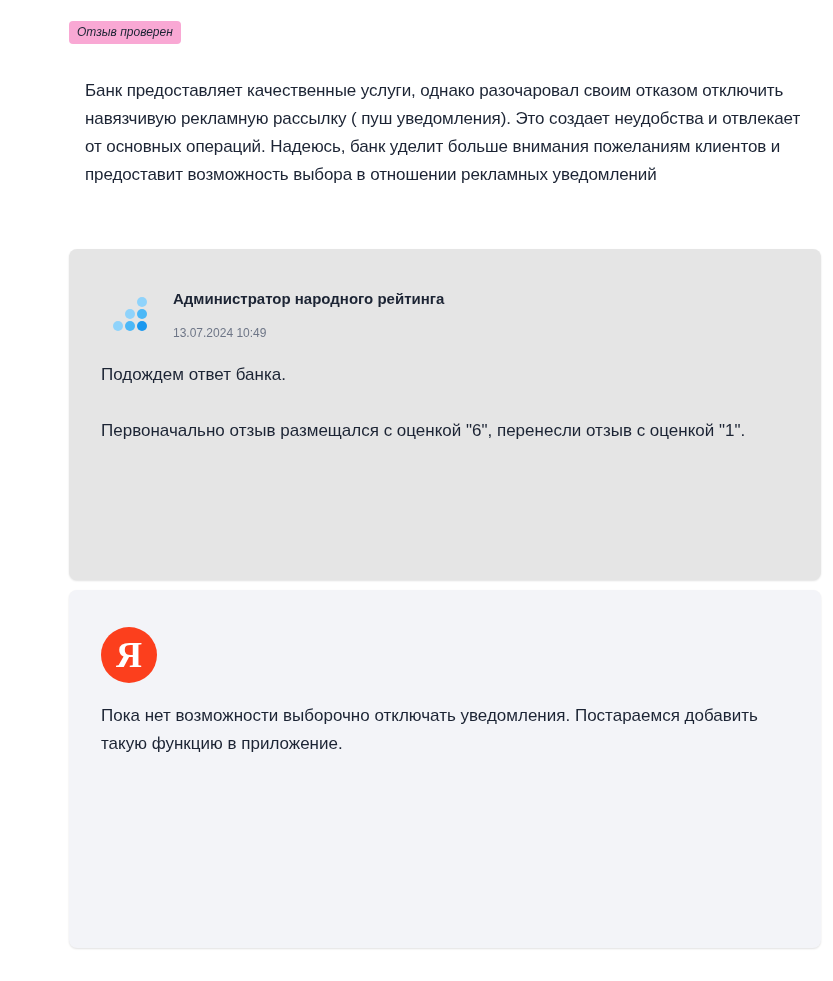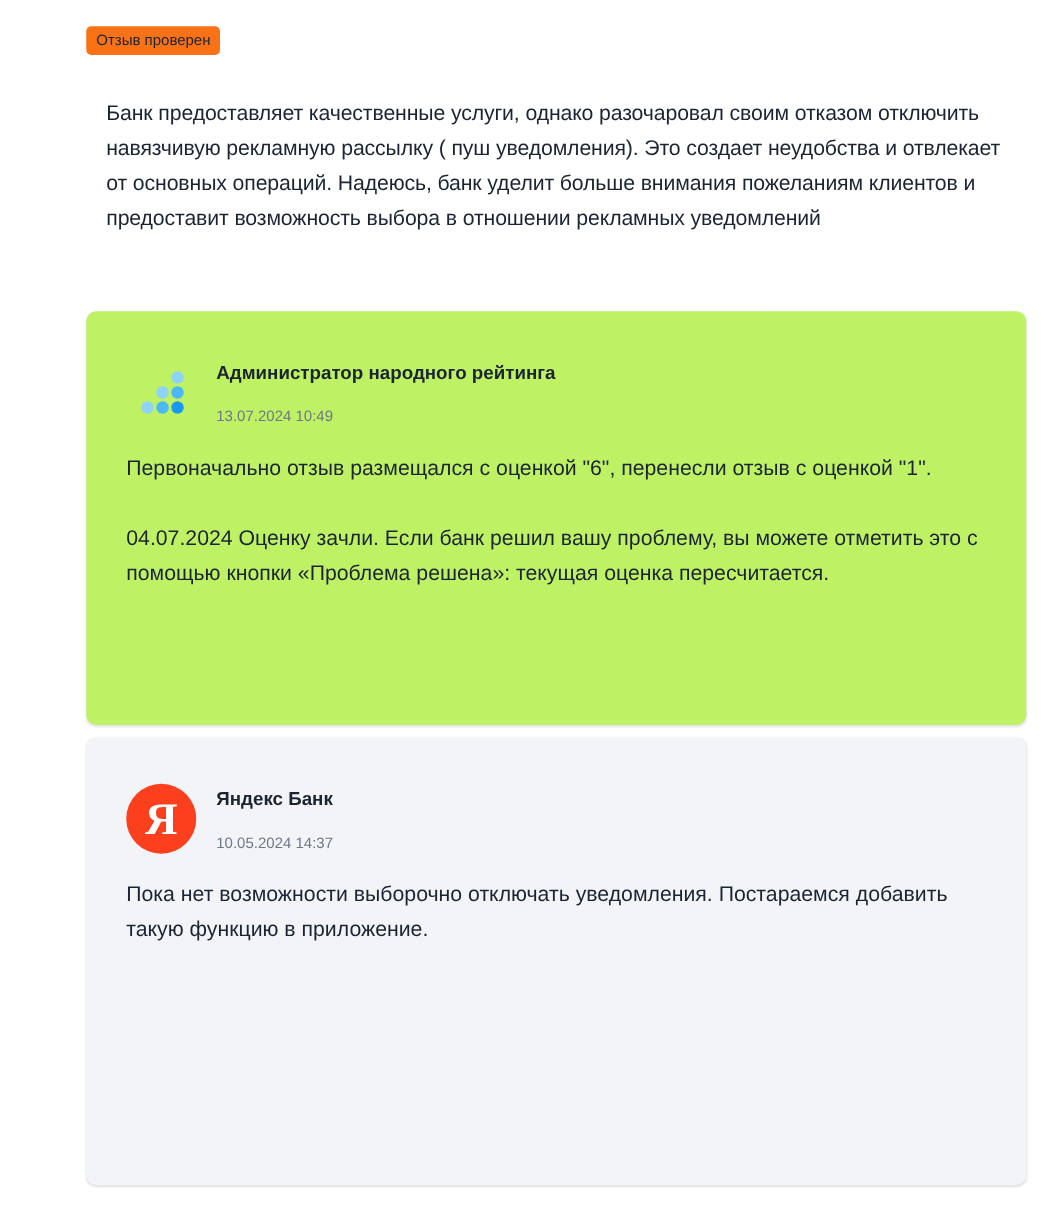--- a/index.html
+++ b/index.html
@@ -2,37 +2,37 @@
 <html><head>
 <meta charset="utf-8">
 <style>
   * { box-sizing: border-box; margin: 0; padding: 0; }
   html, body { width: 833px; height: 981px; background: #ffffff; overflow: hidden; }
   body { font-family: "Liberation Sans", sans-serif; color: #1c2434; position: relative; }
 
   .badge {
     position: absolute; left: 69px; top: 21px;
     height: 23px; padding: 0 8px;
-    background: #f97316; border-radius: 4px;
-    font-size: 12px; line-height: 23px; color: #1c2434;
+    background: #f9a8d4; border-radius: 4px;
+    font-size: 12px; line-height: 23px; color: #1c2434; font-style: italic;
   }
 
   .review-text {
     position: absolute; left: 85px; top: 77px; width: 720px;
     font-size: 17px; line-height: 28px; color: #1c2434;
     letter-spacing: -0.1px;
   }
 
   .card {
     position: absolute; left: 69px; width: 752px;
     border-radius: 8px;
     box-shadow: 0 1px 2px rgba(0,0,0,0.12);
     padding: 32px 32px 0 32px;
   }
-  .card.admin { top: 249px; height: 331px; background: #bef264; }
+  .card.admin { top: 249px; height: 331px; background: #e5e5e5; }
   .card.bank  { top: 590px; height: 358px; background: #f3f4f8; }
 
   .card-head { display: flex; align-items: center; height: 58px; margin-top: 4px; }
   .avatar { width: 56px; height: 56px; flex: 0 0 56px; margin-right: 16px; position: relative; }
   .avatar.bank-logo {
     border-radius: 50%; background: #fc3f1d;
     display: flex; align-items: center; justify-content: center;
     color: #fff; font-size: 36px; font-weight: bold; font-family: "Liberation Serif", serif;
   }
   .dots { position: absolute; left: 12px; top: 11px; width: 36px; height: 36px; }
@@ -62,29 +62,25 @@
         <div class="dot" style="left:12px;top:24px;background:#4cb8f7;"></div>
         <div class="dot" style="left:24px;top:24px;background:#1a98ef;"></div>
       </div>
     </div>
     <div>
       <div class="author">Администратор народного рейтинга</div>
       <div class="date">13.07.2024 10:49</div>
     </div>
   </div>
   <div class="card-body">
+    <p>Подождем ответ банка.</p>
     <p>Первоначально отзыв размещался с оценкой "6", перенесли отзыв с оценкой "1".</p>
-    <p>04.07.2024 Оценку зачли. Если банк решил вашу проблему, вы можете отметить это с помощью кнопки «Проблема решена»: текущая оценка пересчитается.</p>
   </div>
 </div>
 
 <div class="card bank">
   <div class="card-head">
     <div class="avatar bank-logo">Я</div>
-    <div>
-      <div class="author">Яндекс Банк</div>
-      <div class="date">10.05.2024 14:37</div>
-    </div>
   </div>
   <div class="card-body">
     <p>Пока нет возможности выборочно отключать уведомления. Постараемся добавить такую функцию в приложение.</p>
   </div>
 </div>
 
 </body></html>

